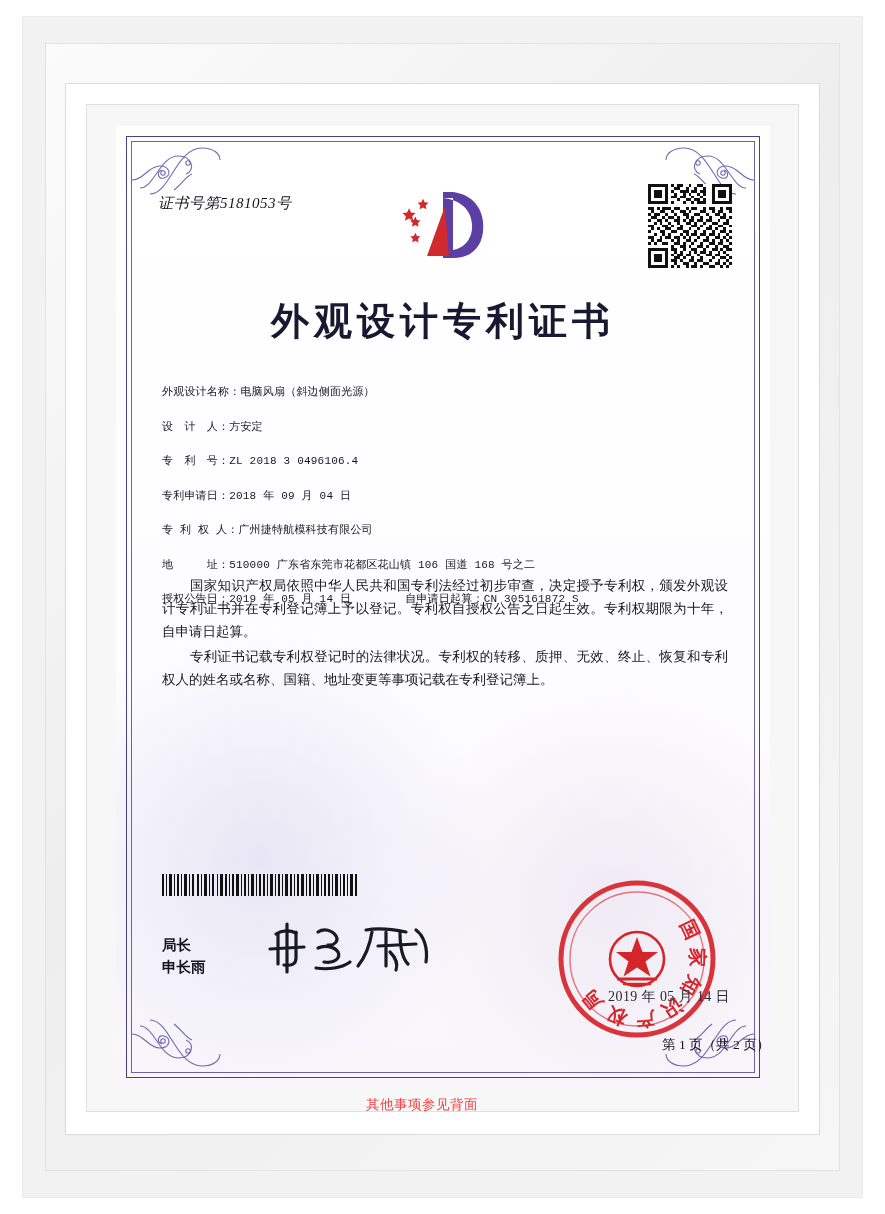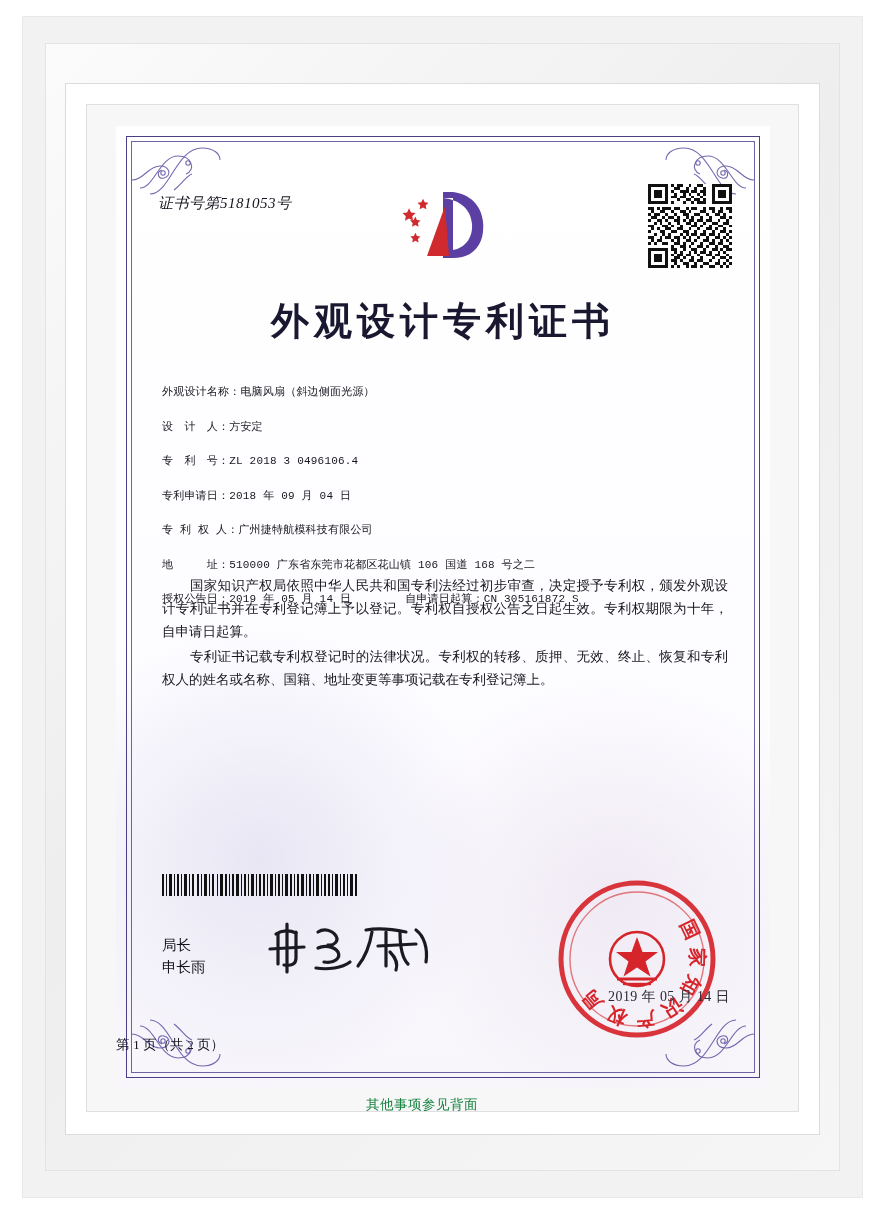--- a/index.html
+++ b/index.html
@@ -190,20 +190,21 @@
   }
 
   
   .sig-block {
     position: absolute;
     left: 46px;
     top: 808px;
     font-size: 14.5px;
     color: #14141e;
     line-height: 22px;
+    font-weight: bold;
   }
   .signature {
     position: absolute;
     left: 150px;
     top: 792px;
     width: 180px;
     height: 62px;
   }
 
   
@@ -222,32 +223,32 @@
     color: #2a2a34;
     letter-spacing: 0.4px;
   }
 
   
   .page-num {
     position: absolute;
     bottom: 34px;
     left: 0;
     width: 100%;
-    text-align: left;
+    text-align: right;
     font-size: 13.5px;
     color: #16161f;
   }
   .back-note {
     position: absolute;
     left: 0;
     top: 1096px;
     width: 844px;
     text-align: center;
     font-size: 13.5px;
-    color: #15803d;
+    color: #ef4444;
     letter-spacing: 0.5px;
   }
 </style>
 </head>
 <body>
 
 <div class="page">
 
   <div class="frame-outer"></div>
   <div class="frame-bevel"></div>

